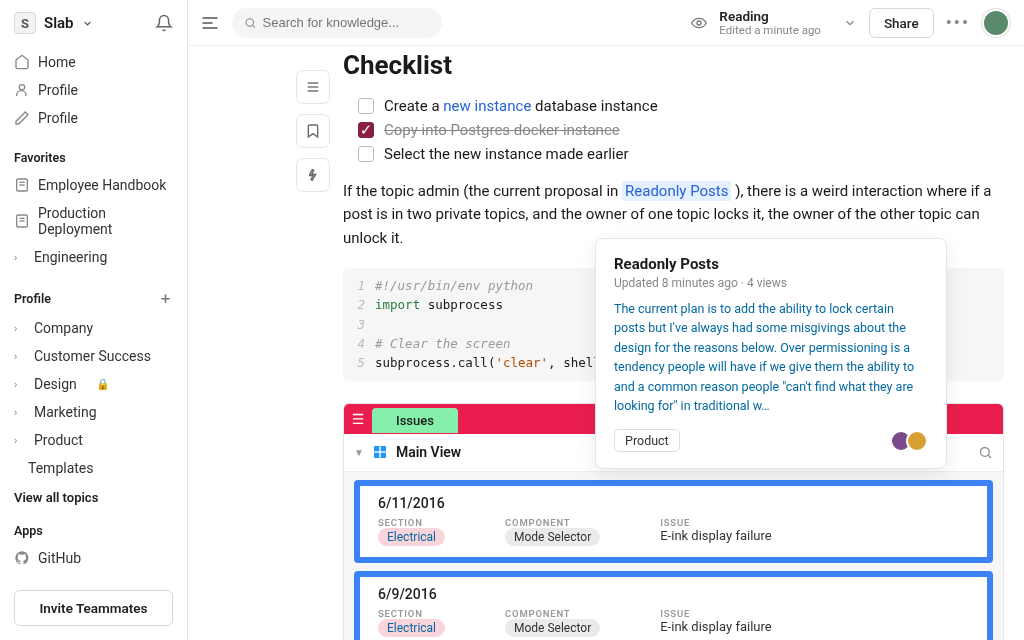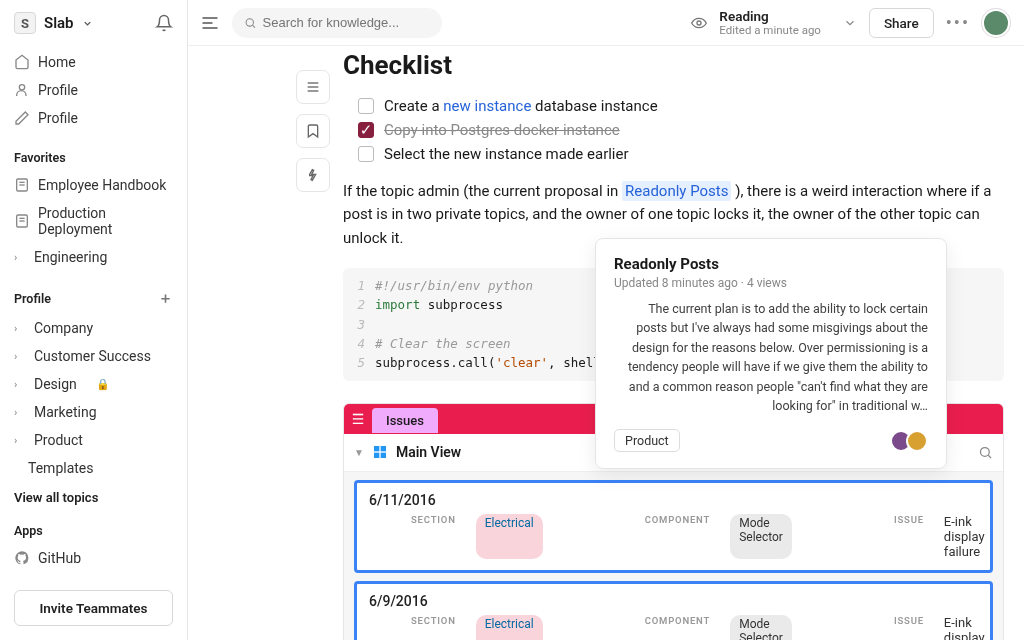--- a/index.html
+++ b/index.html
@@ -53,42 +53,42 @@
 .line-no { width: 32px; text-align: right; color: #bbb; padding-right: 10px; font-style: italic; }
 .code-txt { white-space: pre; }
 .comment { color: #9a9a9a; font-style: italic; }
 .kw { color: #2a7a3a; }
 .str { color: #b34a00; }
 .val { color: #1a5cc8; }
 
 .embed { margin-top: 22px; border: 1px solid #e5e5e5; border-radius: 6px; overflow: hidden; }
 .embed-head { background: #e91e4e; height: 30px; display: flex; align-items: center; }
 .embed-menu { width: 28px; height: 30px; display: flex; align-items: center; justify-content: center; color: #fff; font-size: 14px; }
-.embed-tab { background: #f0abfc; padding: 5px 14px; border-top-left-radius: 4px; border-top-right-radius: 4px; font-size: 13px; font-weight: 500; margin-top: 4px; }
+.embed-tab { background: #86efac; padding: 5px 24px; border-top-left-radius: 4px; border-top-right-radius: 4px; font-size: 13px; font-weight: 500; margin-top: 4px; }
 .embed-sub { height: 38px; display: flex; align-items: center; padding: 0 10px; gap: 8px; border-bottom: 1px solid #eee; }
 .embed-tri { color: #999; font-size: 10px; }
 .embed-grid { width: 16px; height: 16px; color: #2196f3; }
 .embed-view { font-weight: 600; font-size: 14px; }
 .embed-search { margin-left: auto; color: #888; cursor: pointer; }
 
 .issues { background: #f6f6f6; padding: 8px 10px; height: 190px; overflow: auto; position: relative; }
-.issue-card { background: #fff; border: 3px solid #3b82f6; border-radius: 4px; padding: 9px 12px 11px; margin-bottom: 8px; }
+.issue-card { background: #fff; border: 6px solid #3b82f6; border-radius: 4px; padding: 9px 18px 11px; margin-bottom: 8px; }
 .issue-date { font-size: 14px; font-weight: 500; color: #222; margin-bottom: 6px; }
 .issue-row { display: flex; gap: 60px; }
-.issue-col { display: flex; flex-direction: row; gap: 20px; margin-left: 42px; }
+.issue-col { display: flex; flex-direction: column; gap: 0; }
 .issue-lbl { font-size: 9.5px; letter-spacing: 0.8px; color: #999; text-transform: uppercase; font-weight: 600; }
 .pill { display: inline-block; padding: 2px 9px; border-radius: 10px; font-size: 12px; }
 .pill-pink { background: #fad4db; color: #0369a1; }
 .pill-gray { background: #eaeaea; color: #333; }
 .issue-val { font-size: 13px; color: #333; }
 
 .hover-card { position: absolute; left: 407px; top: 192px; width: 352px; background: #fff; border: 1px solid #e5e5e5; border-radius: 8px; box-shadow: 0 6px 20px rgba(0,0,0,0.08); padding: 16px 18px; z-index: 20; }
 .hc-title { font-weight: 700; font-size: 15px; margin-bottom: 3px; }
 .hc-meta { font-size: 12px; color: #888; margin-bottom: 9px; }
-.hc-body { font-size: 12.5px; color: #404040; line-height: 1.55; margin-bottom: 14px; text-align: right; }
+.hc-body { font-size: 12.5px; color: #0369a1; line-height: 1.55; margin-bottom: 14px; }
 .hc-bottom { display: flex; align-items: center; justify-content: space-between; }
 .hc-tag { border: 1px solid #ddd; border-radius: 5px; padding: 3px 10px; font-size: 12.5px; color: #333; }
 .hc-avs { display: flex; }
 .hc-avs .av { width: 22px; height: 22px; border-radius: 50%; border: 2px solid #fff; margin-left: -6px; }
 .av1 { background: #7a4a8a; }
 .av2 { background: #d8a030; }
 
 svg { display: block; }
 </style>
 </head>

